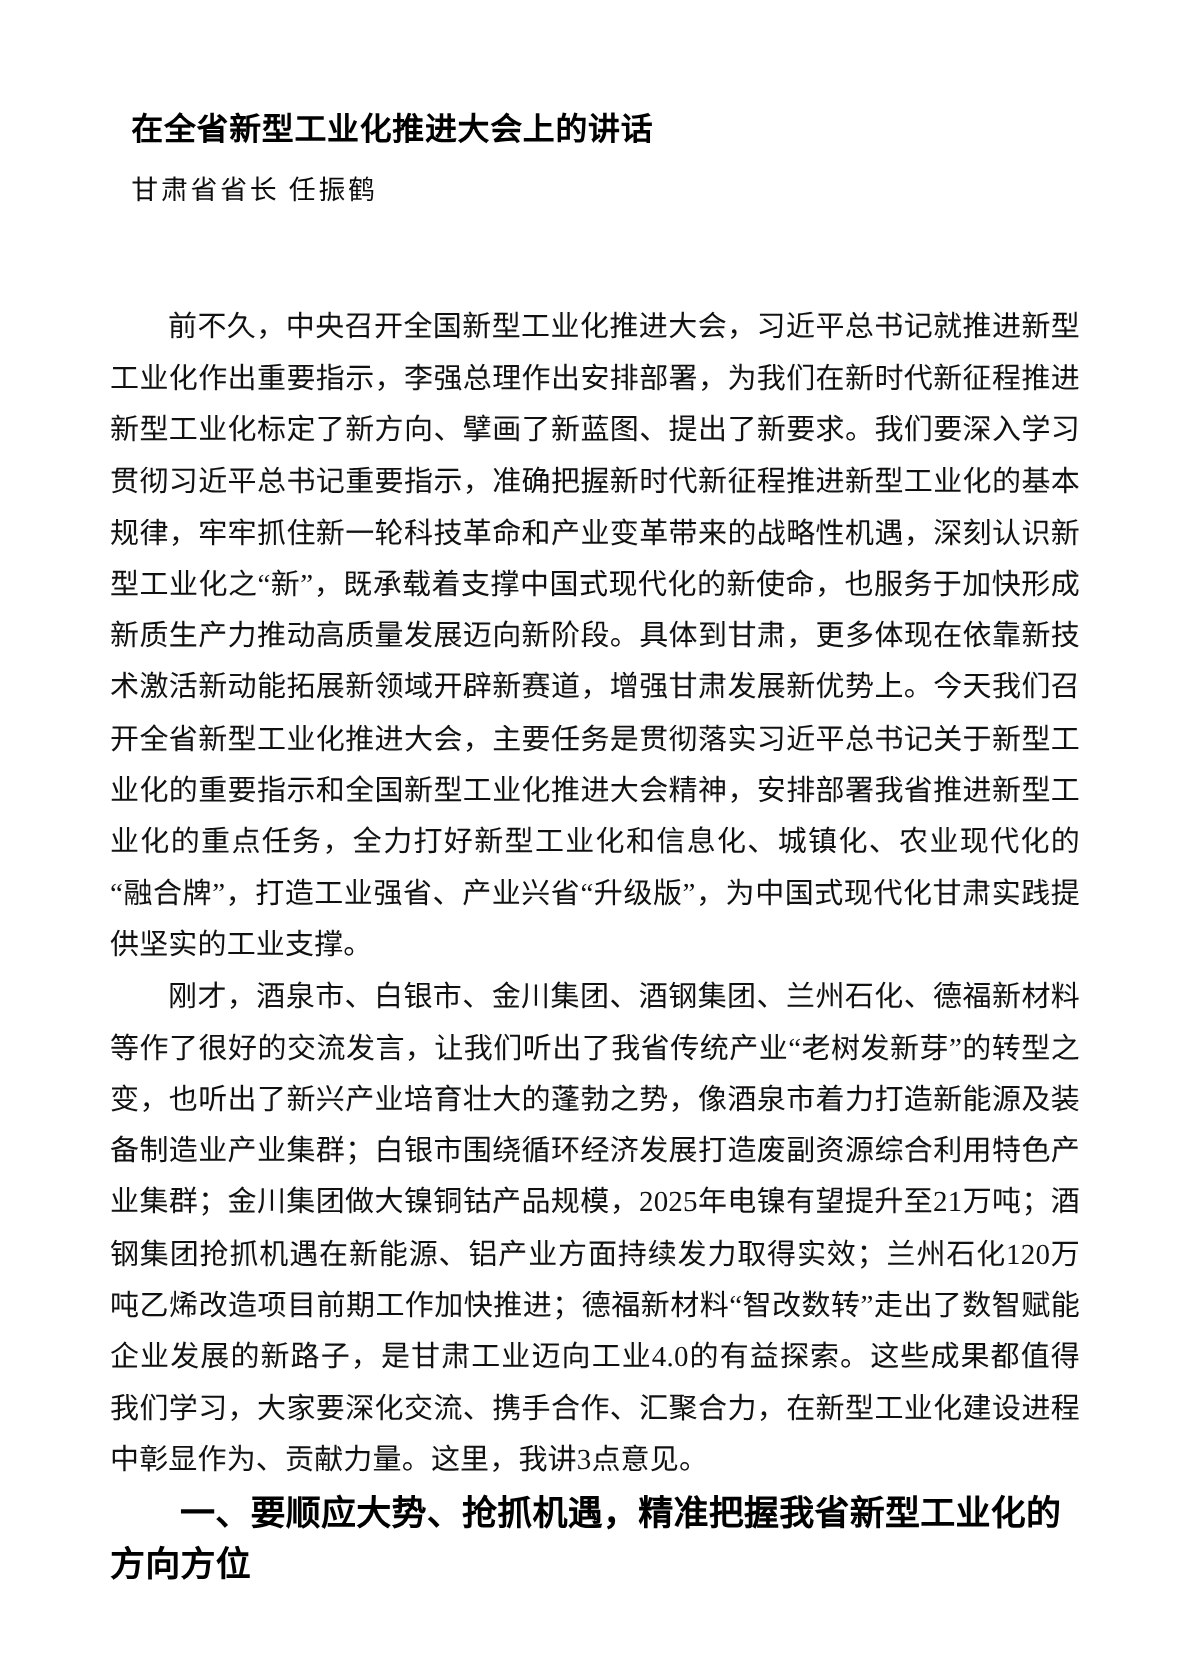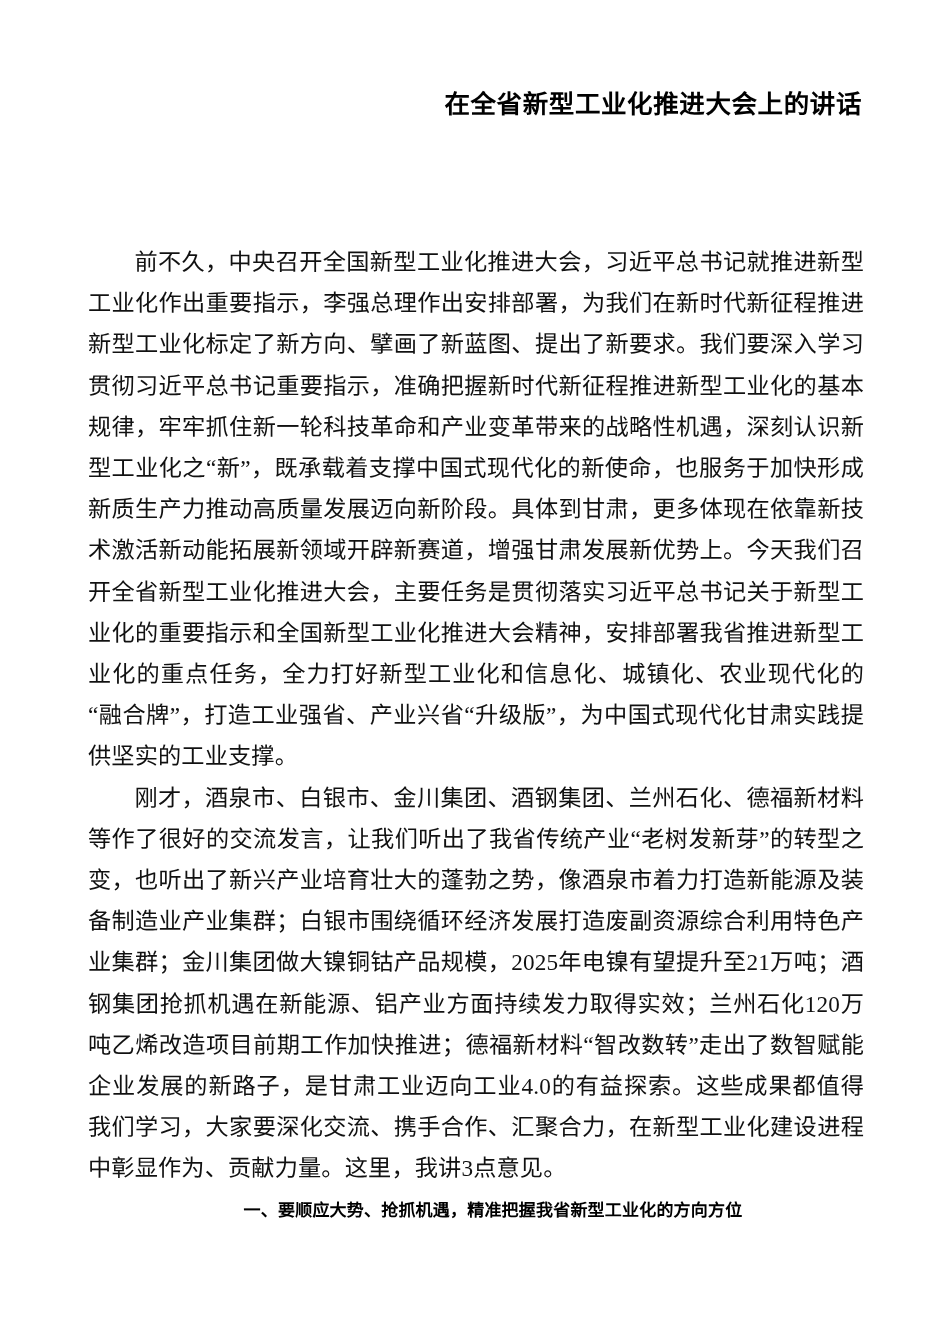--- a/index.html
+++ b/index.html
@@ -18,24 +18,24 @@
     width: 950px;
     height: 1344px;
     background: #ffffff;
     overflow: hidden;
     box-sizing: border-box;
   }
 
   
   .doc-header {
     position: absolute;
-    left: 88px;
+    left: 105px;
     top: 84px;
     width: 774px;
-    text-align: right;
+    text-align: left;
   }
 
   .doc-title {
     font-family: "Liberation Sans", "DejaVu Sans", sans-serif;
     font-weight: bold;
     font-size: 25.5px;
     letter-spacing: 0.6px;
     line-height: 40px;
     color: #000;
     white-space: nowrap;
@@ -76,41 +76,41 @@
     margin: 0 0 0 0;
     letter-spacing: 0.15px;
     color: #111111;
     word-break: break-all;
   }
 
   
   .heading-1 {
     font-family: "Liberation Sans", "DejaVu Sans", sans-serif;
     font-weight: bold;
-    font-size: 17px;
+    font-size: 28px;
     line-height: 41.2px;
     text-indent: 2em;
     letter-spacing: 0.2px;
     margin: 0;
     color: #000000;
-    text-align: center;
   }
 
   
   .doc-body .para:last-child {
     overflow: hidden;
   }
 </style>
 </head>
 <body>
 
 <div class="page">
 
   <div class="doc-header">
     <div class="doc-title">在全省新型工业化推进大会上的讲话</div>
+    <div class="doc-byline">甘肃省省长  任振鹤</div>
   </div>
 
   <div class="doc-body">
 
     <p class="para">前不久，中央召开全国新型工业化推进大会，习近平总书记就推进新型工业化作出重要指示，李强总理作出安排部署，为我们在新时代新征程推进新型工业化标定了新方向、擘画了新蓝图、提出了新要求。我们要深入学习贯彻习近平总书记重要指示，准确把握新时代新征程推进新型工业化的基本规律，牢牢抓住新一轮科技革命和产业变革带来的战略性机遇，深刻认识新型工业化之“新”，既承载着支撑中国式现代化的新使命，也服务于加快形成新质生产力推动高质量发展迈向新阶段。具体到甘肃，更多体现在依靠新技术激活新动能拓展新领域开辟新赛道，增强甘肃发展新优势上。今天我们召开全省新型工业化推进大会，主要任务是贯彻落实习近平总书记关于新型工业化的重要指示和全国新型工业化推进大会精神，安排部署我省推进新型工业化的重点任务，全力打好新型工业化和信息化、城镇化、农业现代化的“融合牌”，打造工业强省、产业兴省“升级版”，为中国式现代化甘肃实践提供坚实的工业支撑。</p>
 
     <p class="para">刚才，酒泉市、白银市、金川集团、酒钢集团、兰州石化、德福新材料等作了很好的交流发言，让我们听出了我省传统产业“老树发新芽”的转型之变，也听出了新兴产业培育壮大的蓬勃之势，像酒泉市着力打造新能源及装备制造业产业集群；白银市围绕循环经济发展打造废副资源综合利用特色产业集群；金川集团做大镍铜钴产品规模，2025年电镍有望提升至21万吨；酒钢集团抢抓机遇在新能源、铝产业方面持续发力取得实效；兰州石化120万吨乙烯改造项目前期工作加快推进；德福新材料“智改数转”走出了数智赋能企业发展的新路子，是甘肃工业迈向工业4.0的有益探索。这些成果都值得我们学习，大家要深化交流、携手合作、汇聚合力，在新型工业化建设进程中彰显作为、贡献力量。这里，我讲3点意见。</p>
 
     <p class="heading-1">一、要顺应大势、抢抓机遇，精准把握我省新型工业化的方向方位</p>
 

